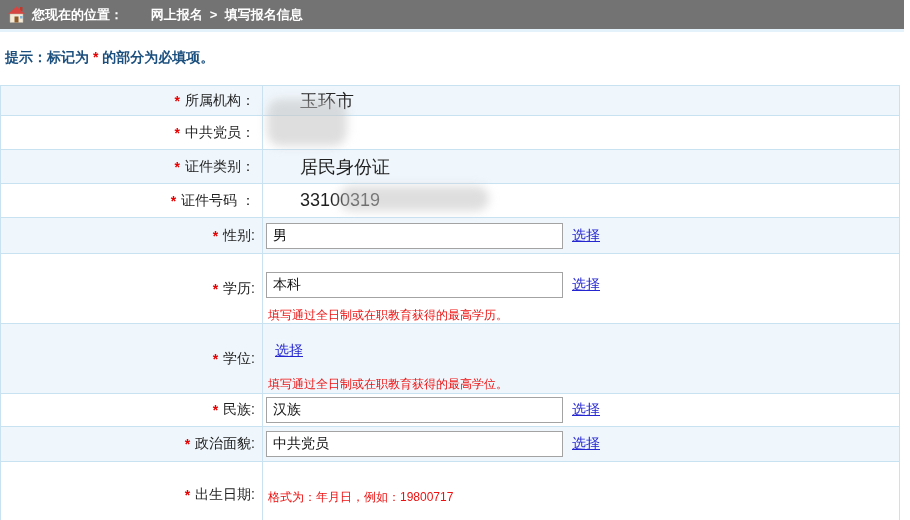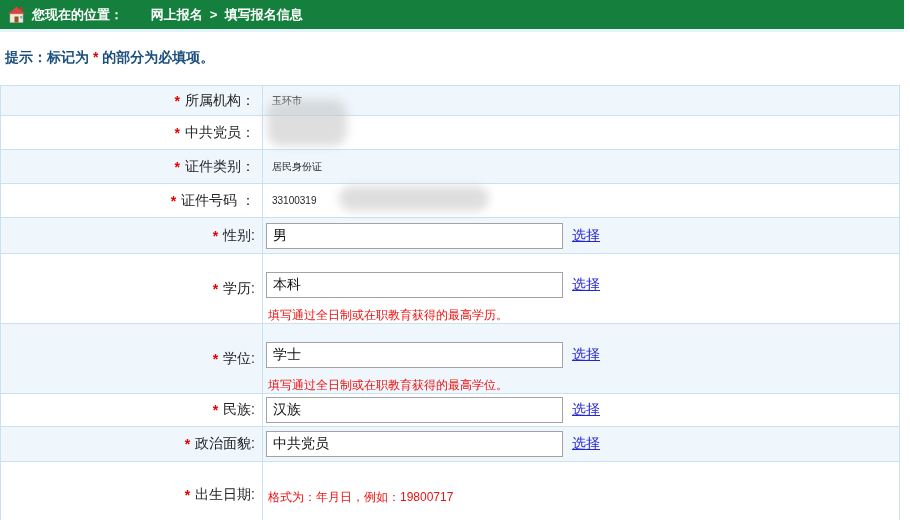--- a/index.html
+++ b/index.html
@@ -3,21 +3,21 @@
 <meta charset="utf-8">
 <style>
   html, body { margin: 0; padding: 0; background: #ffffff; }
   body { width: 910px; height: 520px; overflow: hidden; }
   .page {
     position: relative; width: 904px; height: 520px; overflow: hidden;
     background: #fff; font-family: "Liberation Sans", "DejaVu Sans", sans-serif;
   }
   
   .topbar {
-    height: 29px; background: #15803d; display: flex; align-items: center;
+    height: 29px; background: #737373; display: flex; align-items: center;
     padding-left: 7px; border-bottom: 3px solid #e3f2fb;
   }
   .home { width: 19px; height: 17px; display: inline-flex; margin-right: 6px; }
   .crumb, .crumb-link, .crumb-sep {
     color: #ffffff; font-size: 13px; font-weight: bold; white-space: pre;
   }
   .crumb-link { text-decoration: none; cursor: pointer; padding-left: 24px; }
   
   .tip {
     margin: 17px 0 0 5px; font-size: 14px; font-weight: bold; color: #1b4f7e;
@@ -35,21 +35,21 @@
     width: 254px; flex: 0 0 254px; padding-right: 7px;
     border-right: 1px solid #c9e2f2; display: flex; align-items: center;
     justify-content: flex-end; gap: 5px; font-size: 14px; color: #1f1f1f;
   }
   .req { color: #e60000; font-weight: bold; }
   .cell-value {
     flex: 1; display: flex; flex-direction: column; justify-content: center;
     padding-left: 3px;
   }
   .row.with-note .cell-value { justify-content: space-between; padding-top: 18px; }
-  .static-value { font-size: 10px; color: #1f1f1f; padding-left: 6px; }
+  .static-value { font-size: 18px; color: #1f1f1f; padding-left: 6px; margin-left: 28px; }
   .input-line { display: flex; align-items: center; }
   .text-input {
     width: 297px; height: 26px; box-sizing: border-box; border: 1px solid #a3a3a3;
     font-size: 14px; padding: 2px 6px; font-family: inherit; color: #111;
     background: #fff;
   }
   .select-link {
     margin-left: 9px; font-size: 14px; color: #2526d0;
     text-decoration: underline; cursor: pointer;
   }
@@ -154,21 +154,20 @@
       </div>
     </div>
 
     <div class="row shaded with-note" style="height:69px">
       <div class="cell-label">
         <span class="req">*</span>
         <span>学位:</span>
       </div>
       <div class="cell-value">
         <div class="input-line">
-          <input class="text-input" type="text" value="学士" style="">
           <a class="select-link">选择</a>
         </div>
         <div class="note">填写通过全日制或在职教育获得的最高学位。</div>
       </div>
     </div>
 
     <div class="row" style="height:32px">
       <div class="cell-label">
         <span class="req">*</span>
         <span>民族:</span>

